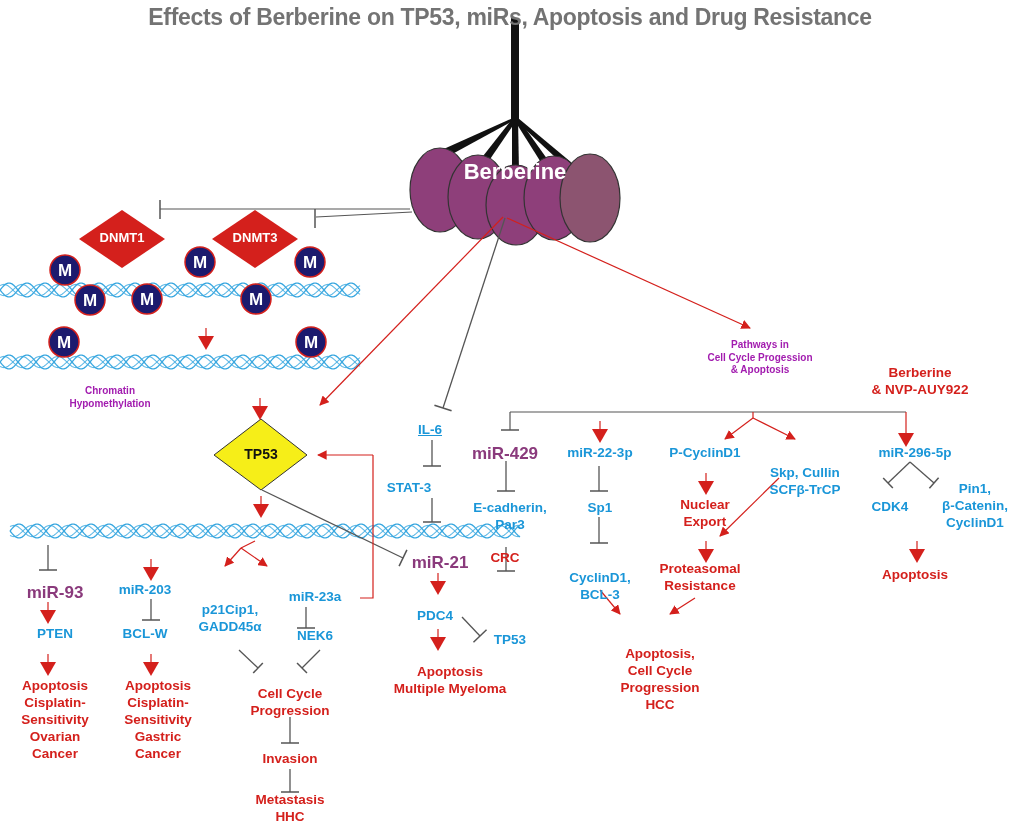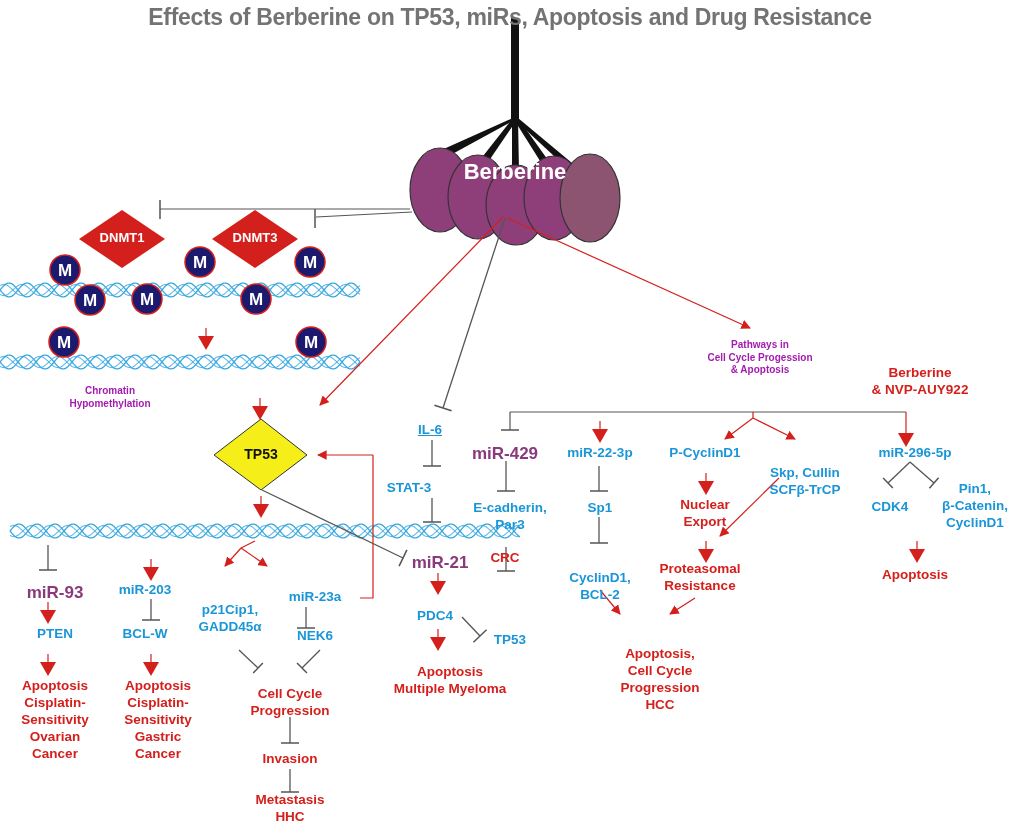--- a/index.html
+++ b/index.html
@@ -207,21 +207,21 @@
   <div class="t blue" style="left:460px;top:500px;width:100px;">
     <div>E-cadherin,</div>
     <div>Par3</div>
   </div>
   <div class="t red" style="left:475px;top:550px;width:60px;">CRC</div>
 
   <div class="t blue" style="left:555px;top:445px;width:90px;">miR-22-3p</div>
   <div class="t blue" style="left:570px;top:500px;width:60px;">Sp1</div>
   <div class="t blue" style="left:555px;top:552px;width:90px;margin-top:18px;">
     <div>CyclinD1,</div>
-    <div>BCL-2</div>
+    <div>BCL-3</div>
   </div>
 
   <div class="t blue" style="left:660px;top:445px;width:90px;">P-CyclinD1</div>
   <div class="t blue" style="left:755px;top:465px;width:100px;">
     <div>Skp, Cullin</div>
     <div>SCFβ-TrCP</div>
   </div>
   <div class="t red" style="left:670px;top:497px;width:70px;">
     <div>Nuclear</div>
     <div>Export</div>

